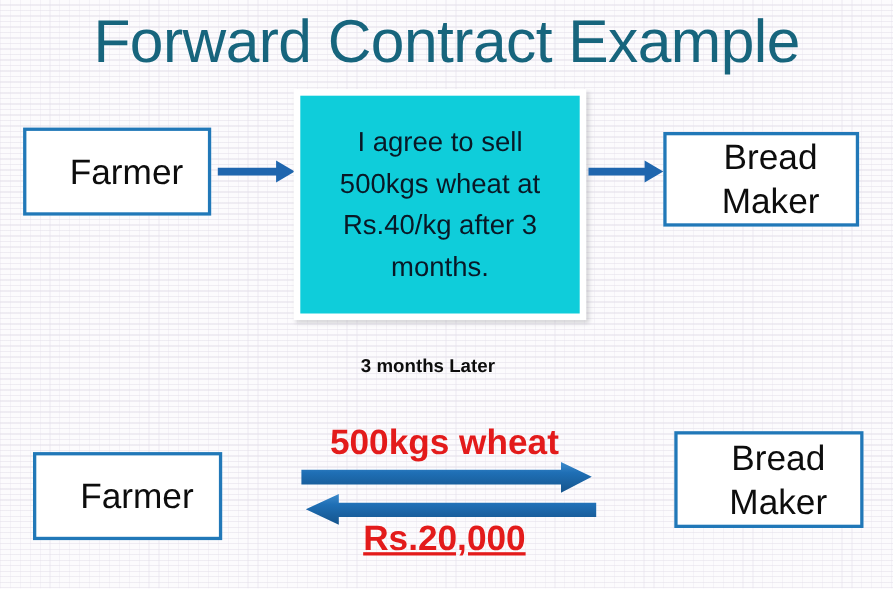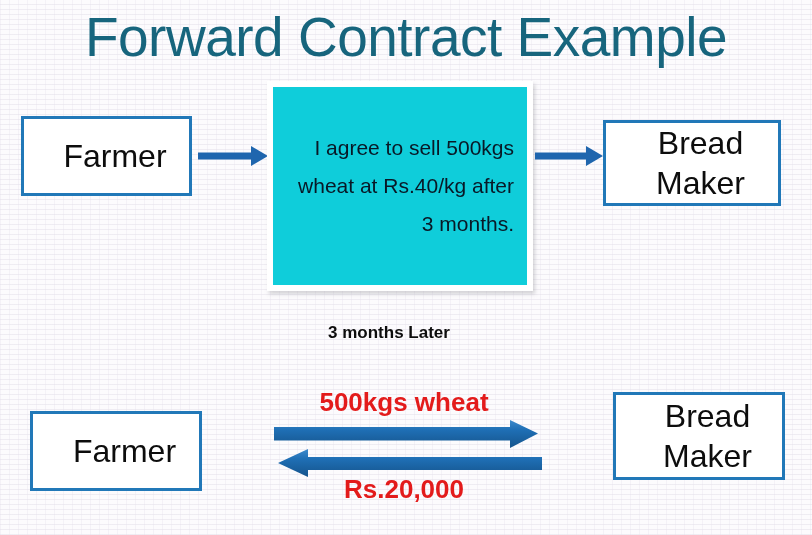--- a/index.html
+++ b/index.html
@@ -85,22 +85,22 @@
     width: 254px;
     height: 198px;
     background: #0FCDDA;
     display: flex;
     align-items: center;
     justify-content: center;
   }
   #contract-text {
     display: block;
     width: 228px;
-    text-align: right;
-    font-size: 21px;
+    text-align: center;
+    font-size: 25px;
     line-height: 38px;
     color: #091826;
     font-weight: 400;
   }
 
   
   .thin-arrow {
     position: absolute;
     height: 26px;
   }
@@ -121,28 +121,28 @@
     color: #0d0d0d;
     
     transform: translateX(-17px);
   }
 
   
   .exchange-label {
     position: absolute;
     width: 300px;
     text-align: center;
-    font-size: 26px;
+    font-size: 32px;
     line-height: 32px;
     font-weight: bold;
     color: #E31B1B;
     white-space: nowrap;
   }
   #label-goods { left: 254px; top: 386px; }
-  #label-money { left: 254px; top: 473px; }
+  #label-money { left: 254px; top: 473px; text-decoration: underline; }
 
   
   .thick-arrow {
     position: absolute;
     height: 36px;
   }
   #arrow-goods { left: 272px; top: 419px; width: 268px; }
   #arrow-money { left: 272px; top: 446px; width: 272px; }
 </style>
 </head>

